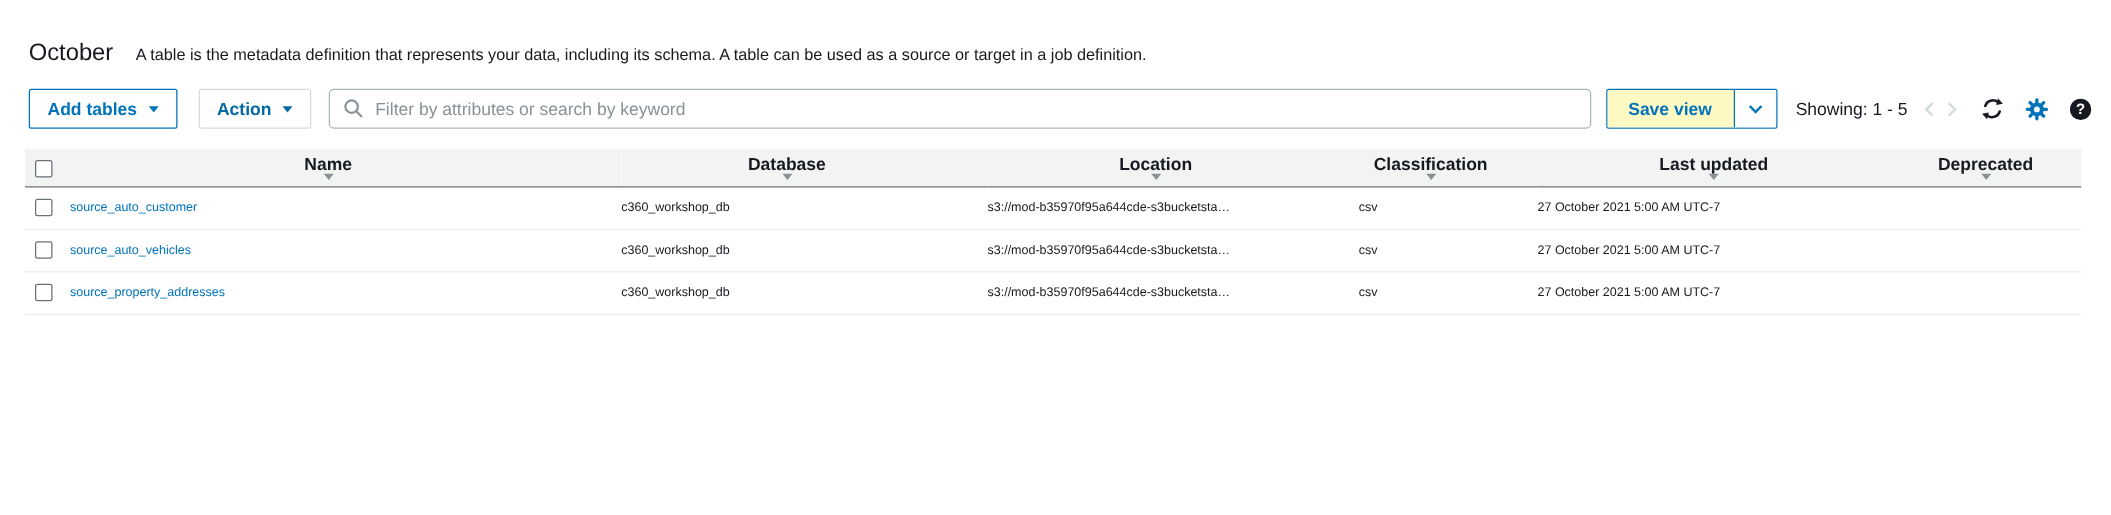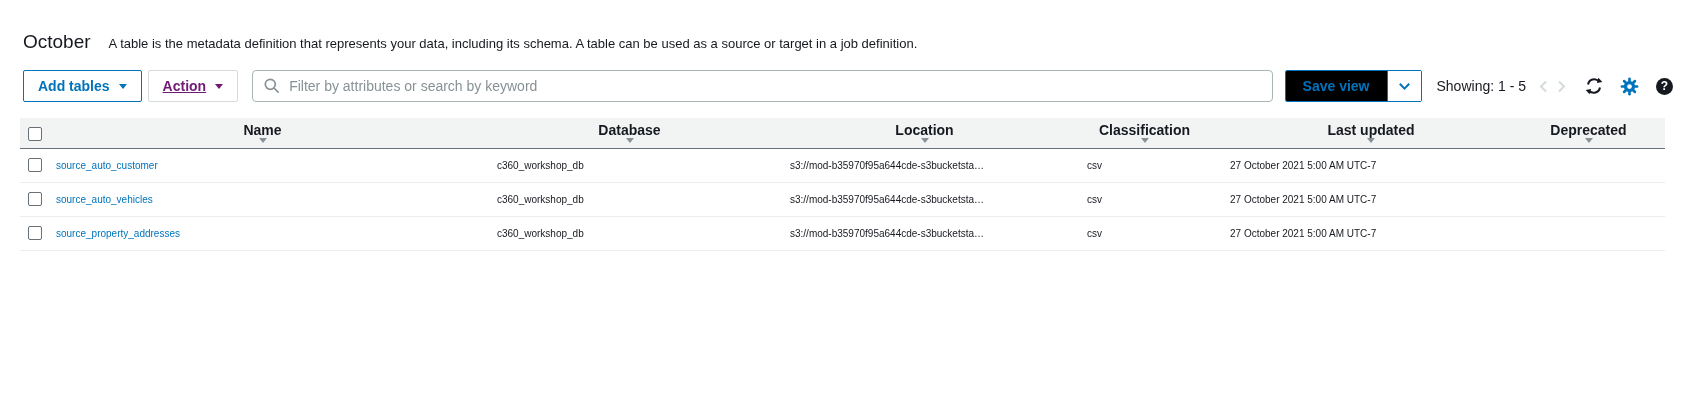--- a/index.html
+++ b/index.html
@@ -10,34 +10,34 @@
   .title-row { padding: 8px 24px 0 23px; display: flex; align-items: baseline; gap: 18px; }
   .page-title { font-size: 19px; font-weight: 400; color: #16191f; }
   .page-desc { font-size: 13px; color: #16191f; margin-top: 28px; }
 
   
   .toolbar { margin: 17px 16px 0 23px; display: flex; align-items: center; height: 32px; }
   .btn { height: 32px; display: inline-flex; align-items: center; gap: 9px;
          background: #fff; border-radius: 2px; font-size: 14px; font-weight: 700;
          font-family: inherit; cursor: pointer; padding: 0 14px; white-space: nowrap; justify-content: space-between; }
   .btn-blue { border: 1px solid #0073bb; color: #0073bb; }
-  .btn-disabled { border: 1px solid #d5dbdb; color: #701a75; cursor: default; margin-left: 6px; text-decoration: underline; }
+  .btn-disabled { border: 1px solid #d5dbdb; color: #0369a1; cursor: default; margin-left: 17px; }
   .caret-down { width: 0; height: 0; border-left: 4px solid transparent;
                 border-right: 4px solid transparent; border-top: 5px solid currentColor; display: inline-block; }
 
   .search-wrap { flex: 1; margin: 0 12px 0 14px; height: 32px; border: 1px solid #aab7b8;
                  border-radius: 4px; background: #fff; display: flex; align-items: center;
                  padding: 0 10px; gap: 8px; }
   .search-wrap input { flex: 1; border: none; outline: none; font-size: 14px;
                        font-family: inherit; color: #16191f; background: transparent; }
   .search-wrap input::placeholder { color: #879196; }
 
   .split-btn { display: flex; align-items: stretch; height: 32px; border: 1px solid #0073bb;
                border-radius: 2px; overflow: hidden; }
-  .split-main { border: none; background: #000000; color: #0073bb; font-weight: 700;
+  .split-main { border: none; background: #fef9c3; color: #0073bb; font-weight: 700;
                 font-size: 14px; font-family: inherit; padding: 0 17px; cursor: pointer; }
   .split-arrow { border: none; border-left: 1px solid #0073bb; background: #fff;
                  width: 34px; display: flex; align-items: center; justify-content: center; cursor: pointer; }
 
   .showing { margin: 0 13px 0 15px; font-size: 14px; color: #16191f; white-space: nowrap; }
   .pager { display: flex; align-items: center; gap: 9px; margin-right: 19px; }
   .icon-btn { background: none; border: none; cursor: pointer; display: flex;
               align-items: center; justify-content: center; padding: 0; }
   .icon-btn + .icon-btn { margin-left: 17px; }
   .help-circle { width: 17px; height: 17px; border-radius: 50%; background: #16191f;

